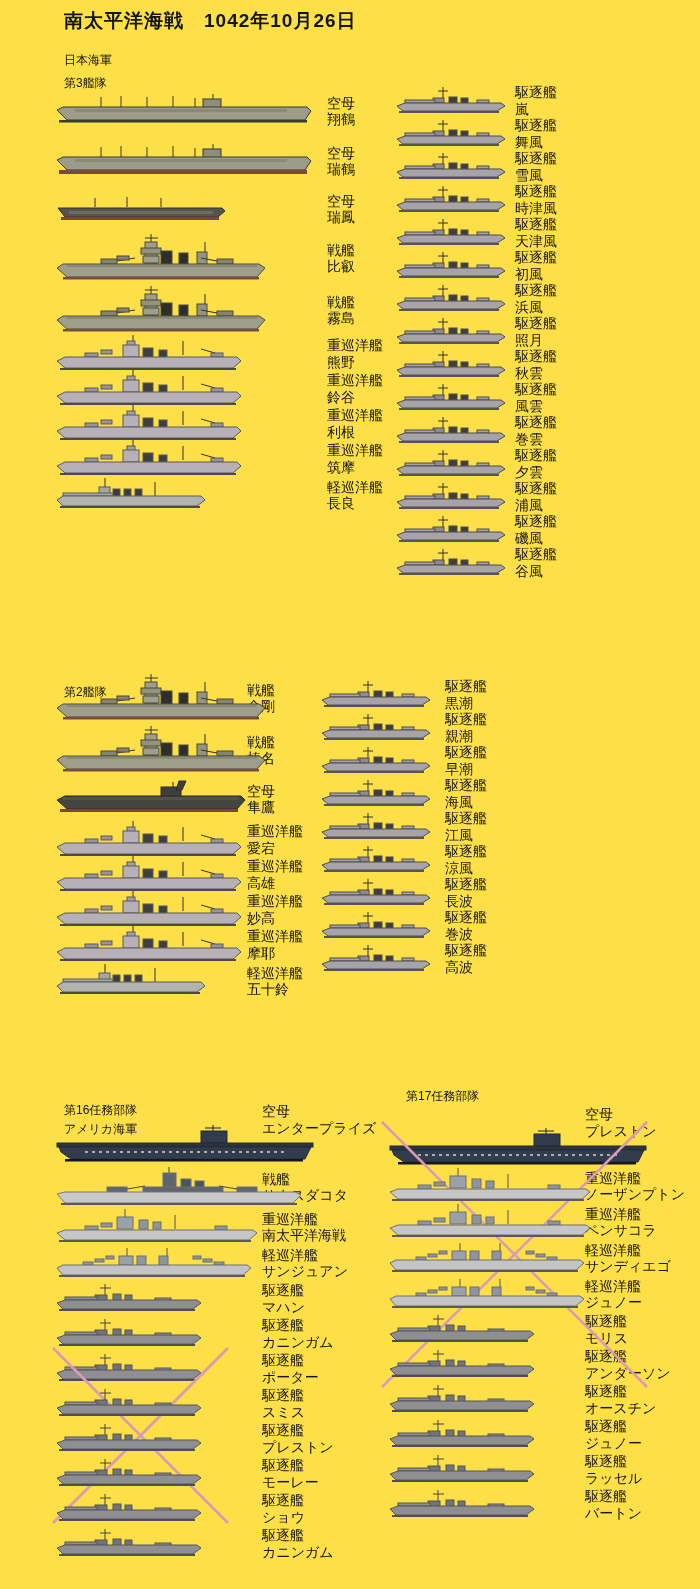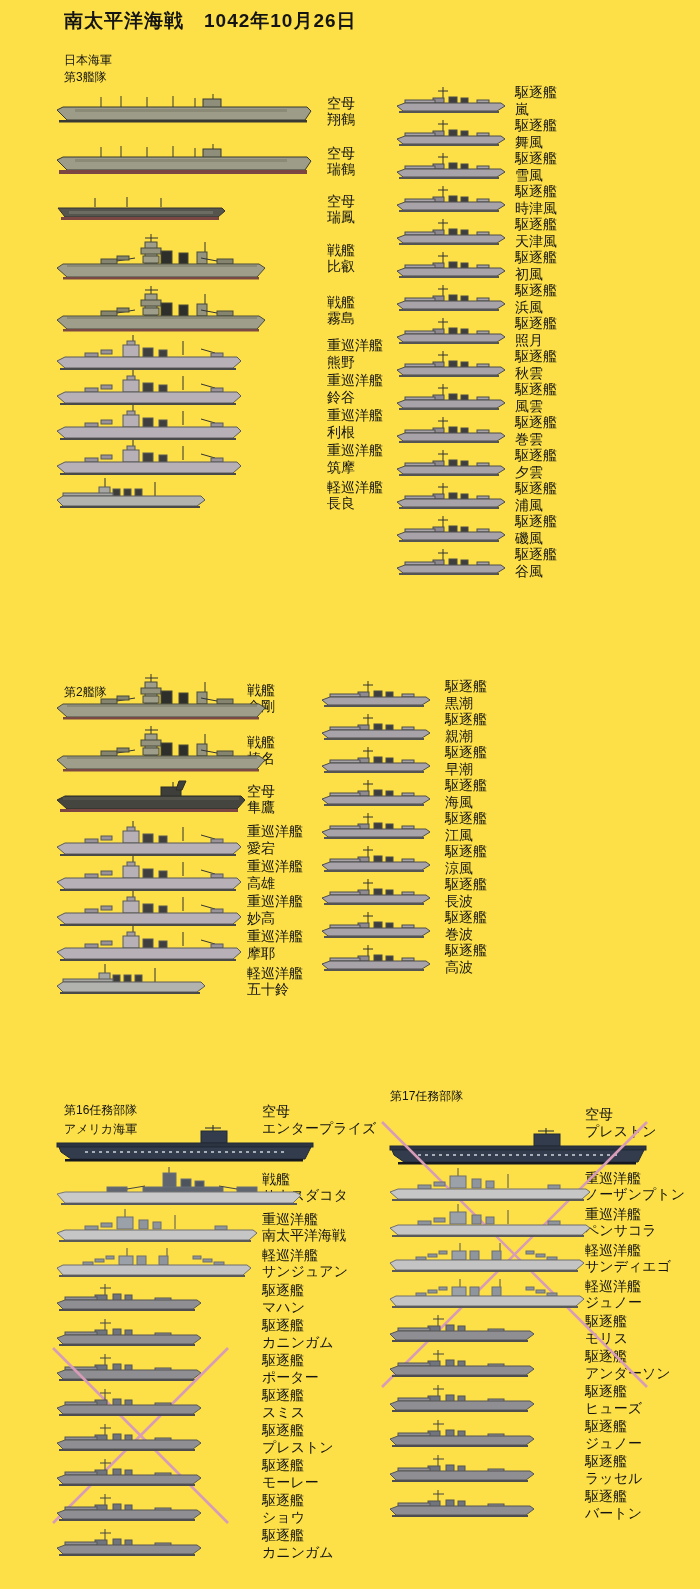--- a/index.html
+++ b/index.html
@@ -1,25 +1,25 @@
 <!DOCTYPE html>
 <html style="--sunk: #d89cb6;"><head>
 <meta charset="utf-8">
 <style>
   html,body{margin:0;padding:0;background:#fff}
   .page{position:relative;width:700px;height:1589px;background:#fde047;overflow:hidden;
         font-family:"Liberation Sans","DejaVu Sans",sans-serif;color:#141414}
   .hdr{position:absolute;font-size:12px;line-height:17px;white-space:nowrap}
   #title{left:64px;top:12px;font-size:19px;font-weight:bold;letter-spacing:1px}
   #jp-navy{left:64px;top:52px}
-  #f3-name{left:64px;top:69px}
+  #f3-name{left:64px;top:75px}
   #f2-name{left:64px;top:684px}
   #us-navy{left:64px;top:1121px}
   #tf16-name{left:64px;top:1102px}
-  #tf17-name{left:390px;top:1088px}
+  #tf17-name{left:406px;top:1088px}
 
   .col{position:absolute;display:flex;flex-direction:column}
   #f3-main{left:55px;top:86px}
   #f3-esc{left:395px;top:84px}
   #f2-main{left:55px;top:672px}
   #f2-esc{left:320px;top:678px}
   #tf16{left:55px;top:1103px}
   #tf17{left:388px;top:1106px}
 
   .ship-row{display:flex;align-items:center}
@@ -1441,21 +1441,21 @@
               <rect x="70" y="11" width="7" height="6" fill="#70747c"></rect>
               <rect x="10" y="13" width="32" height="3" fill="#8f8f93"></rect>
               <rect x="100" y="14" width="16" height="3" fill="#8f8f93"></rect>
               <path d="M2,19 L10,16 L142,16 L146,19 L138,25 L8,25 Z" fill="#8f8f93"></path>
               <rect x="4" y="25" width="136" height="2" fill="#4e4e52" stroke="none"></rect>
             </g>
           </svg>
         </div>
     <div class="ship-label">
       <div>駆逐艦</div>
-      <div>ヒューズ</div>
+      <div>オースチン</div>
     </div>
   </div>
       <div class="ship-row row-us-dd">
     <div class="ship-art">
           <svg width="148" height="29" viewBox="0 0 148 29">
             <g stroke="#555" stroke-width="1">
               <line x1="50" y1="0" x2="50" y2="11" stroke="#444"></line>
               <line x1="45" y1="4" x2="56" y2="4" stroke="#444"></line>
               <rect x="40" y="11" width="12" height="6" fill="#70747c"></rect>
               <rect x="58" y="10" width="8" height="7" fill="#70747c"></rect>

